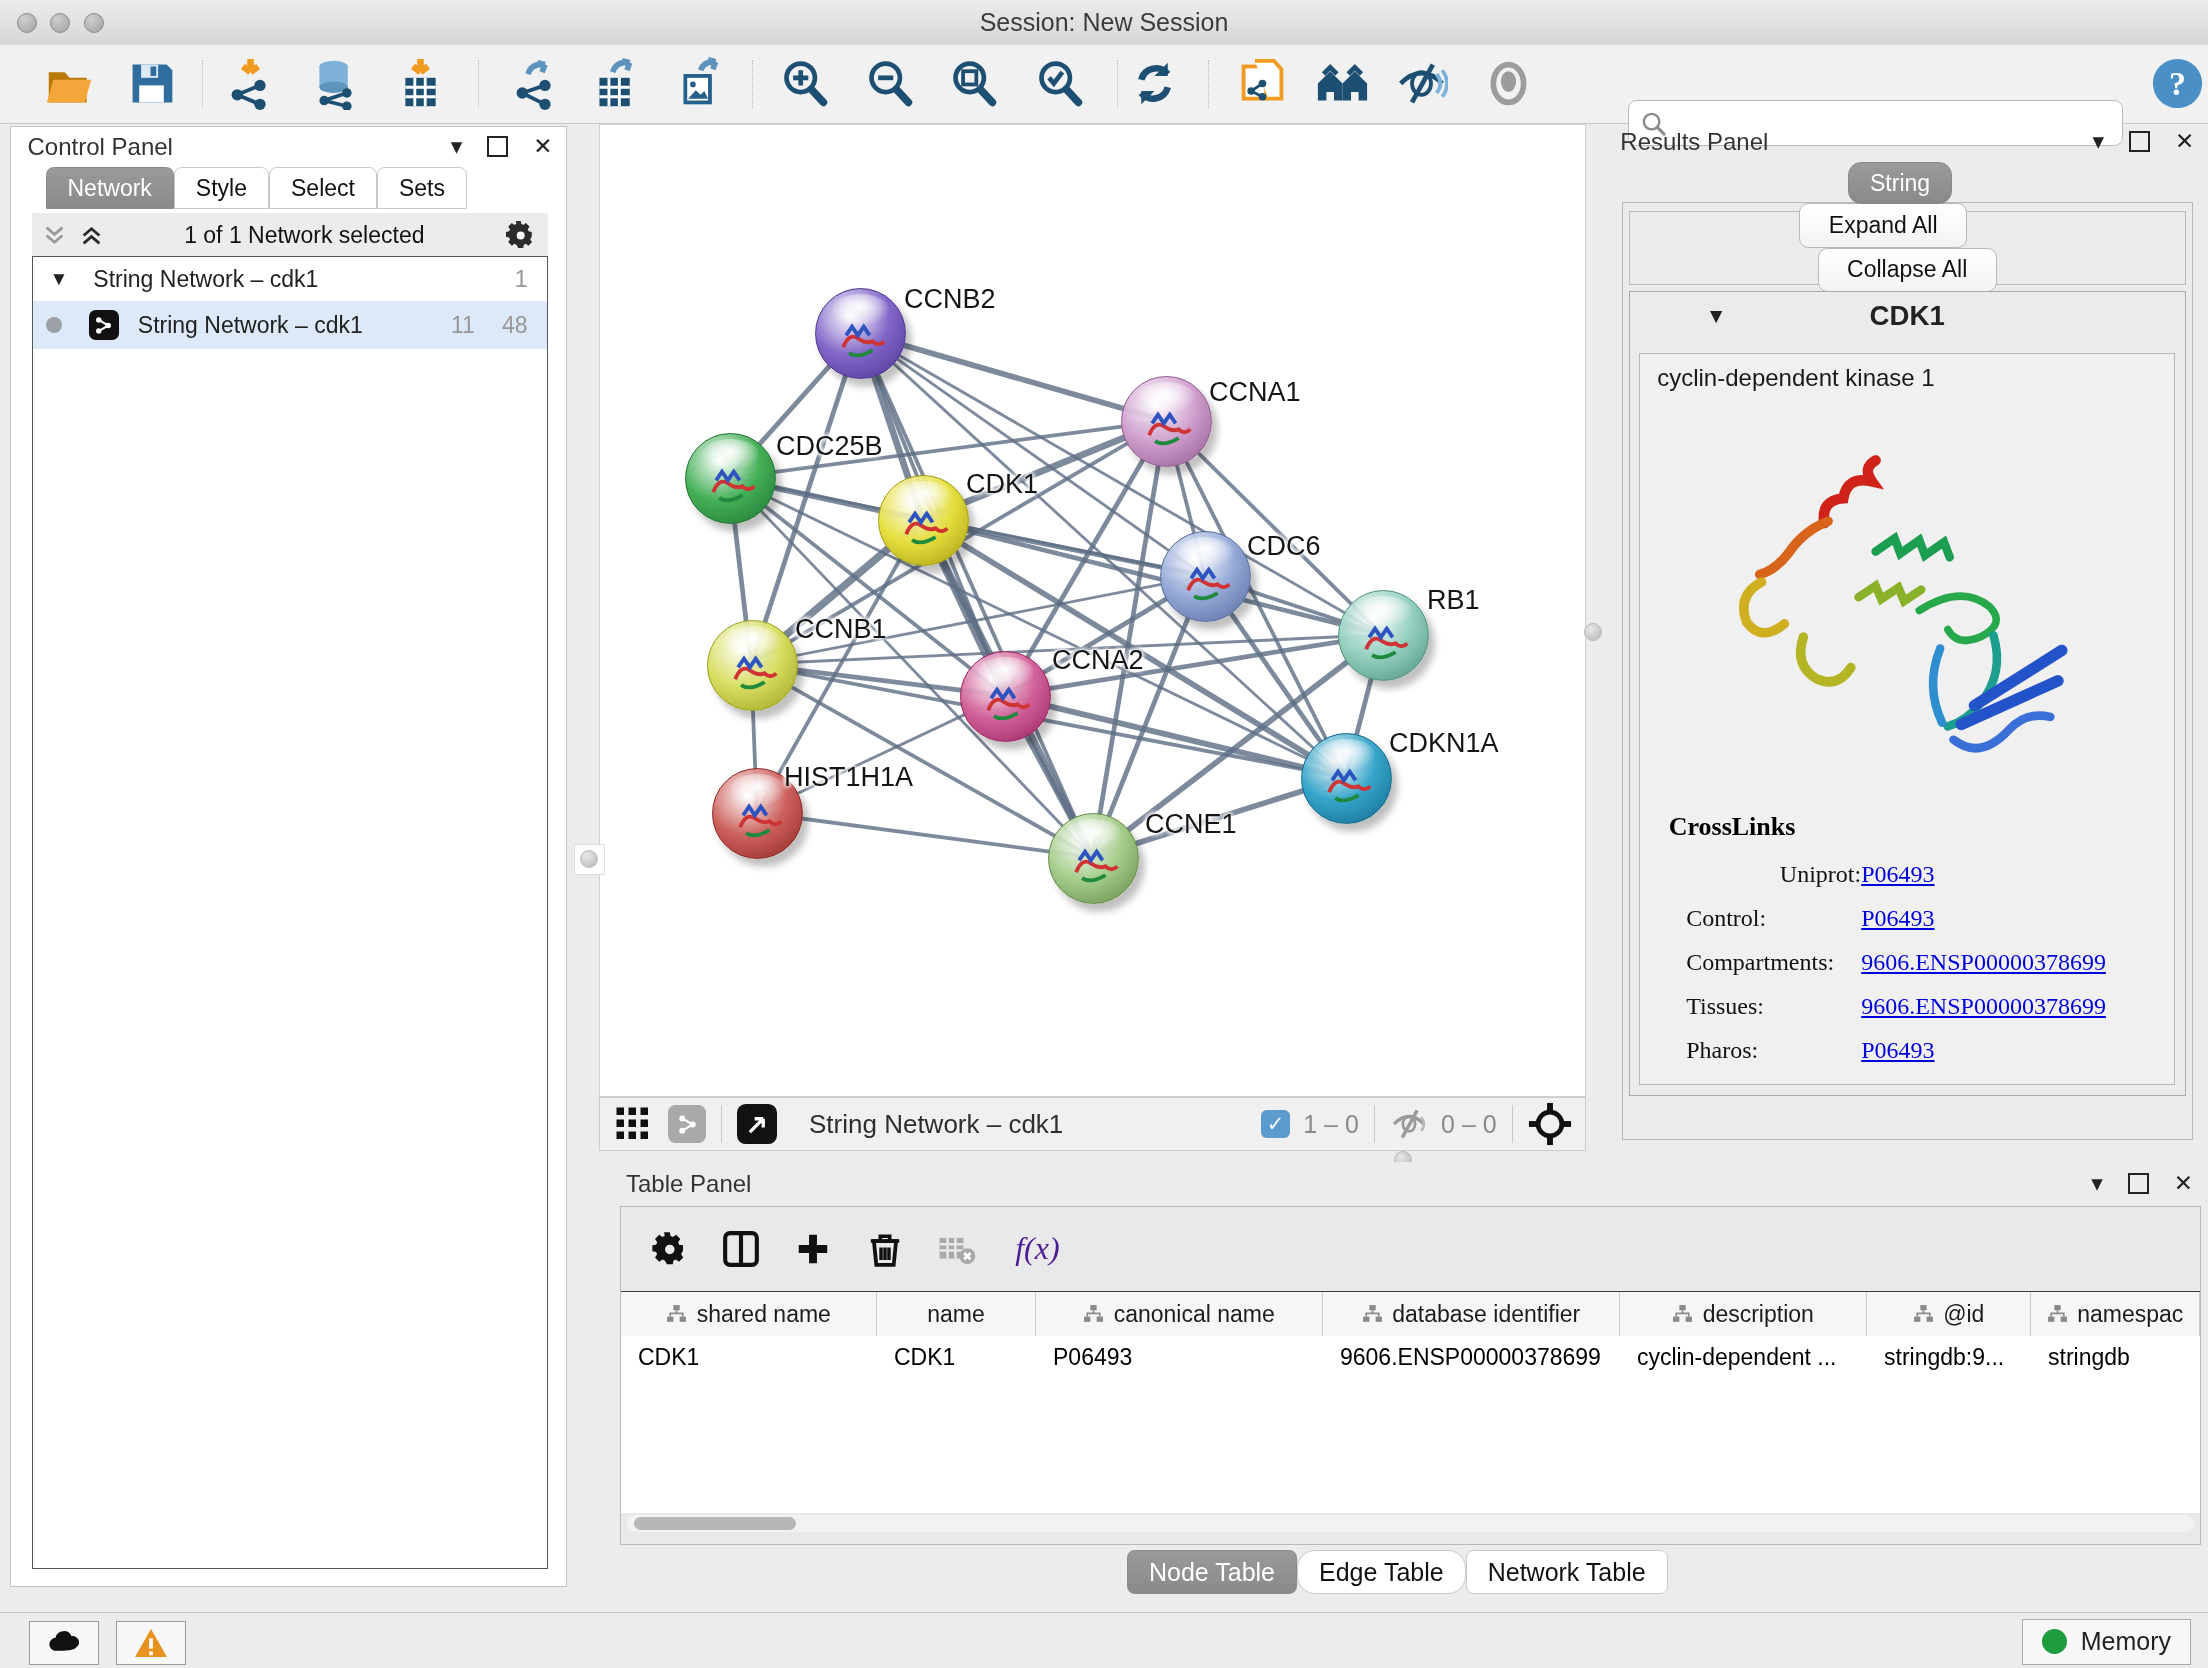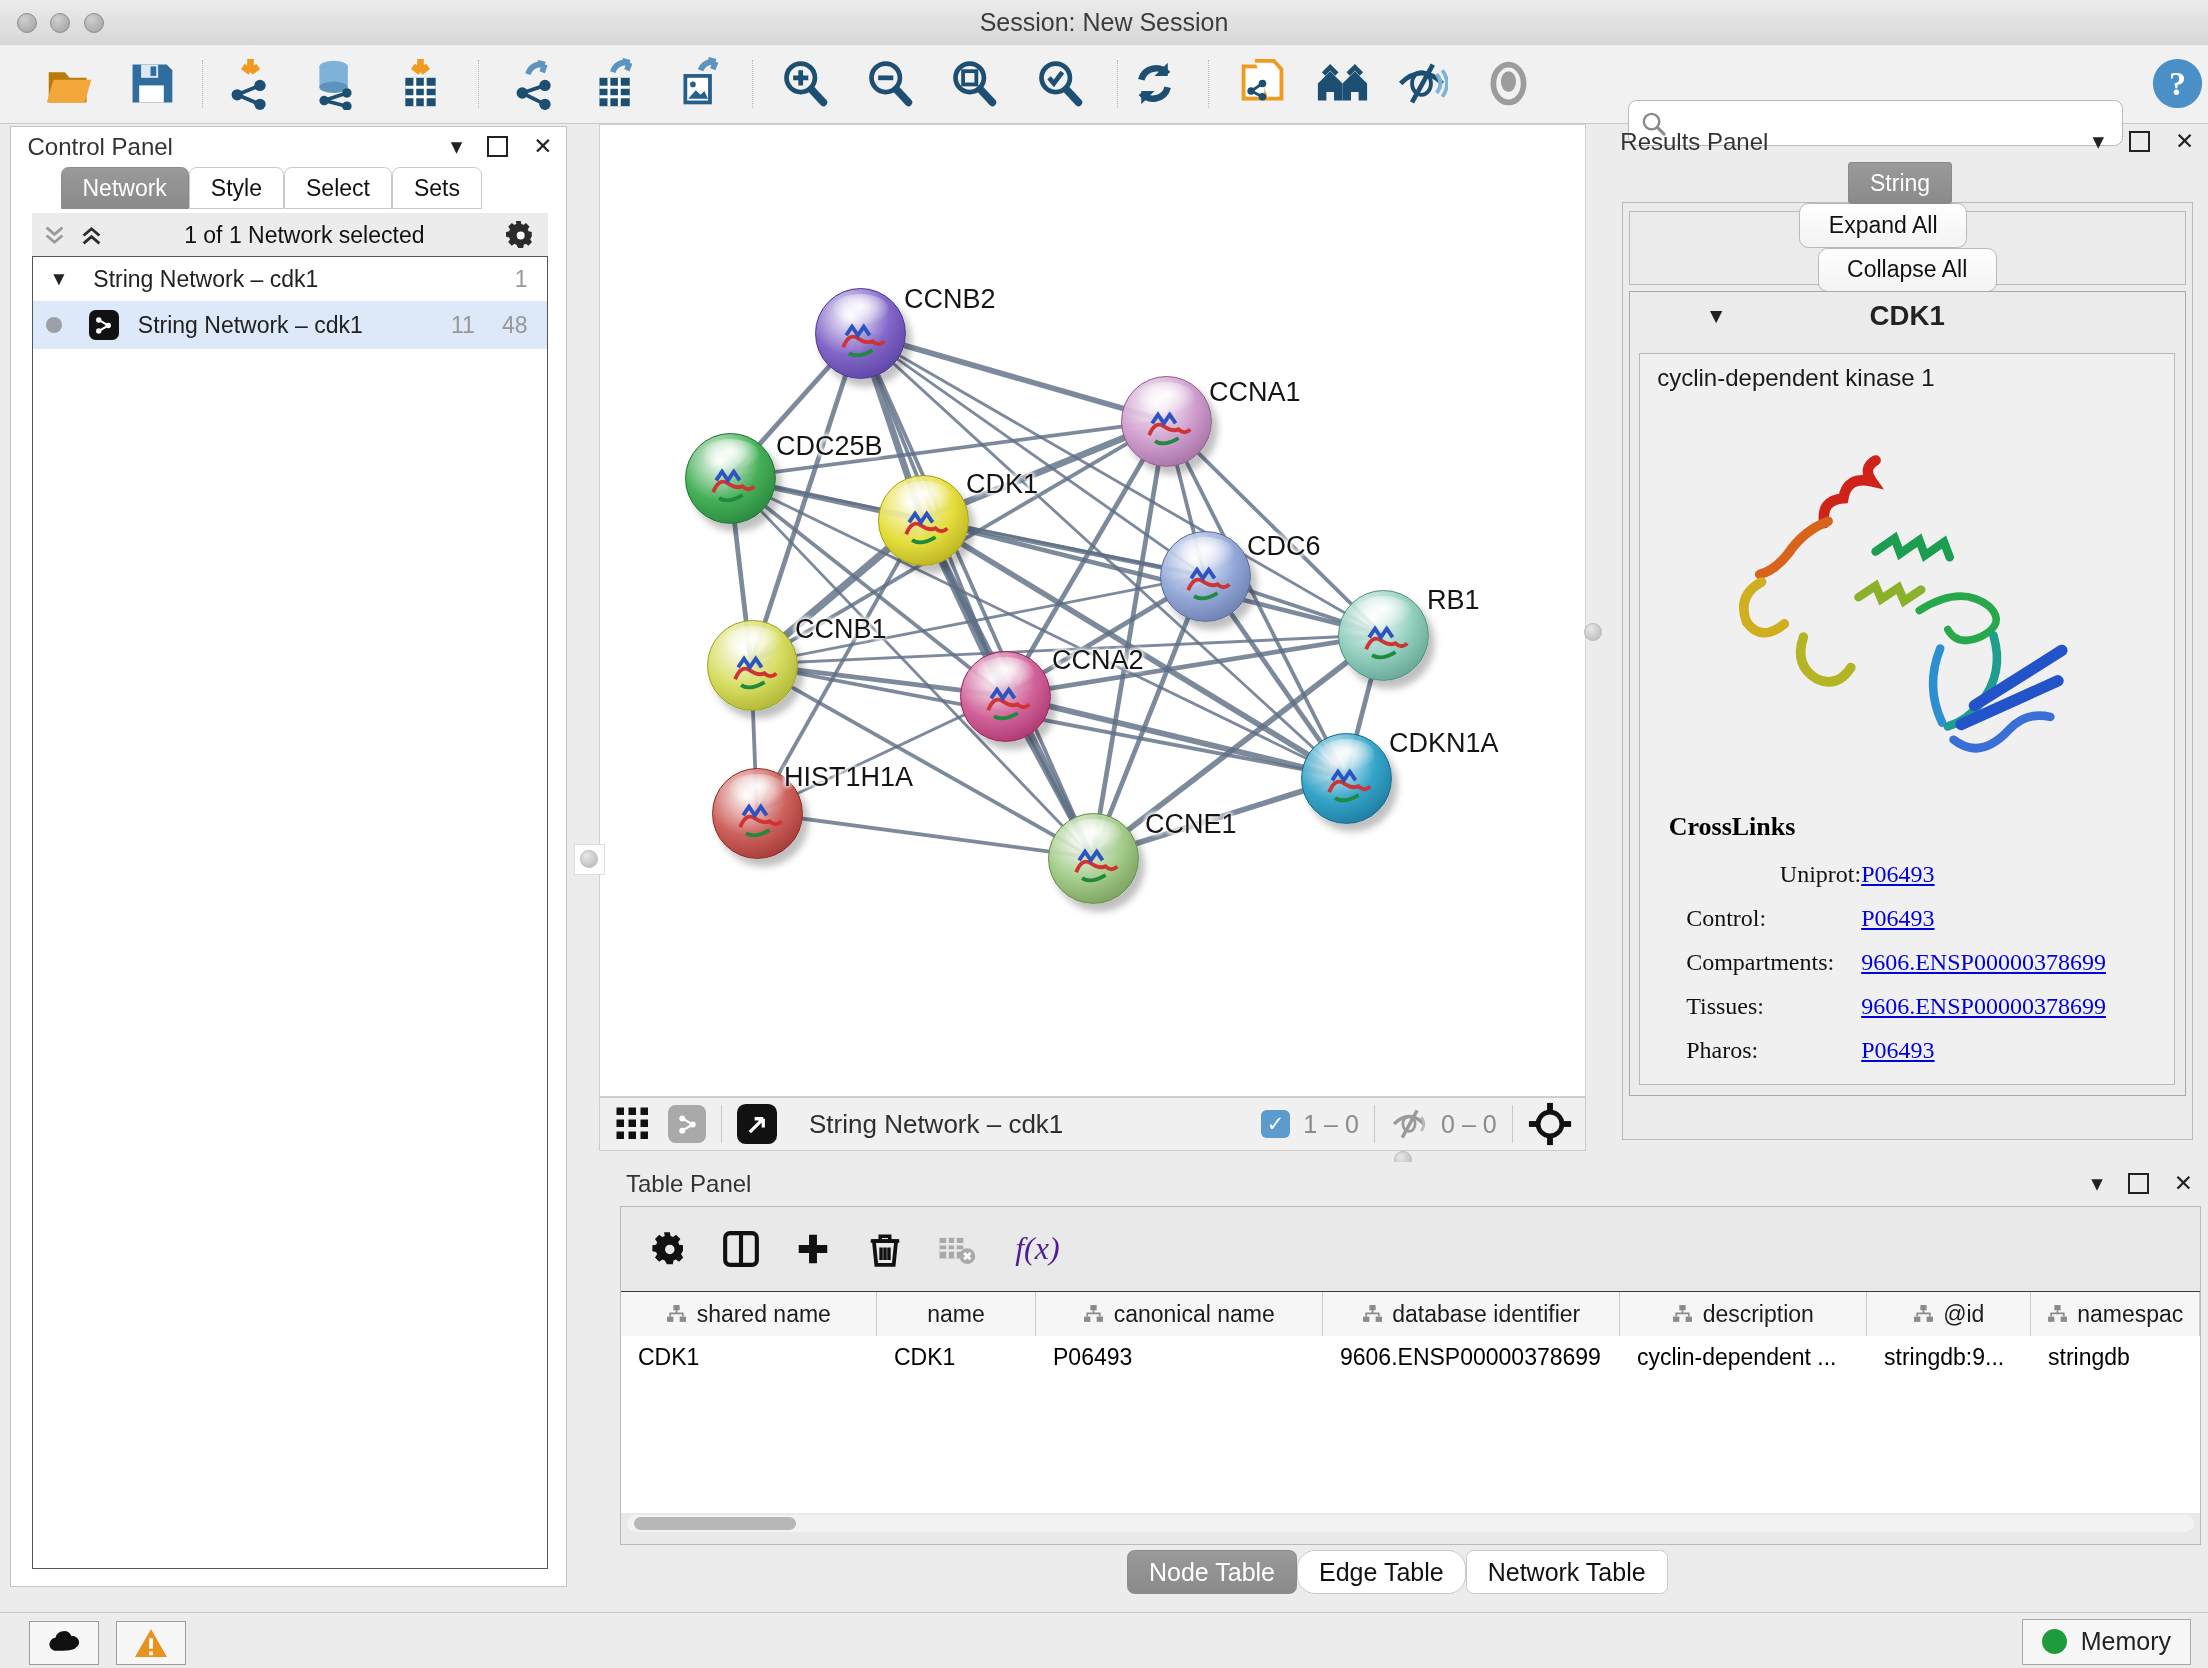--- a/index.html
+++ b/index.html
@@ -209,21 +209,21 @@
 </div>
 
 <div id="control-panel" class="abs">
   <div class="r" style="position:absolute;left:17px;top:5.7px;width:525px;">
     <span class="panel-title">Control Panel</span>
     <span style="flex:1"></span>
     <span class="pctl">▾</span>
     <span class="float-sq"></span>
     <span class="pctl" style="font-weight:bold;">✕</span>
   </div>
-  <div class="tabs-row" style="left:50px;top:40px;" id="cp-tabs">
+  <div class="tabs-row" style="left:35px;top:40px;" id="cp-tabs">
       <div class="tab active">Network</div>
       <div class="tab">Style</div>
       <div class="tab">Select</div>
       <div class="tab">Sets</div>
     </div>
   <div id="cp-subhead" class="abs r">
     <svg width="27" height="27" viewBox="0 0 24 24" style="margin-left:9.5px;">
       <path d="M5 5 l7 6 7-6 M5 12 l7 6 7-6" stroke="#9a9a9a" stroke-width="2.5" fill="none"></path>
     </svg>
     <svg width="27" height="27" viewBox="0 0 24 24" style="margin-left:9.5px;">
@@ -477,21 +477,21 @@
   </div>
 
 <div id="results-panel" class="abs">
   <div class="r" style="position:absolute;left:13.3px;top:5.7px;width:574px;">
     <span class="panel-title">Results Panel</span>
     <span style="flex:1"></span>
     <span class="pctl">▾</span>
     <span class="float-sq"></span>
     <span class="pctl" style="font-weight:bold;">✕</span>
   </div>
-  <div class="tab active" style="position:absolute;left:241px;top:40px;z-index:3;border-radius:3px;">String</div>
+  <div class="tab active" style="position:absolute;left:241px;top:40px;z-index:3;border-radius:13px;">String</div>
   <div id="rp-outer" class="abs">
     <div class="abs r" style="left:5.7px;top:7.6px;width:557px;height:74px;background:#ebebeb;border:1px solid #b9b9b9;box-sizing:border-box;justify-content:center;flex-direction:column;">
       <button class="btn" style="margin-right:48px;">Expand All</button>
       <button class="btn">Collapse All</button>
     </div>
     <div id="rp-section" class="abs">
       <div class="r" style="position:absolute;left:0;top:7.6px;width:100%;justify-content:center;">
         <span style="font-size:21px;position:absolute;left:76px;">▼</span>
         <span style="font-size:27.6px;font-weight:bold;">CDK1</span>
       </div>

